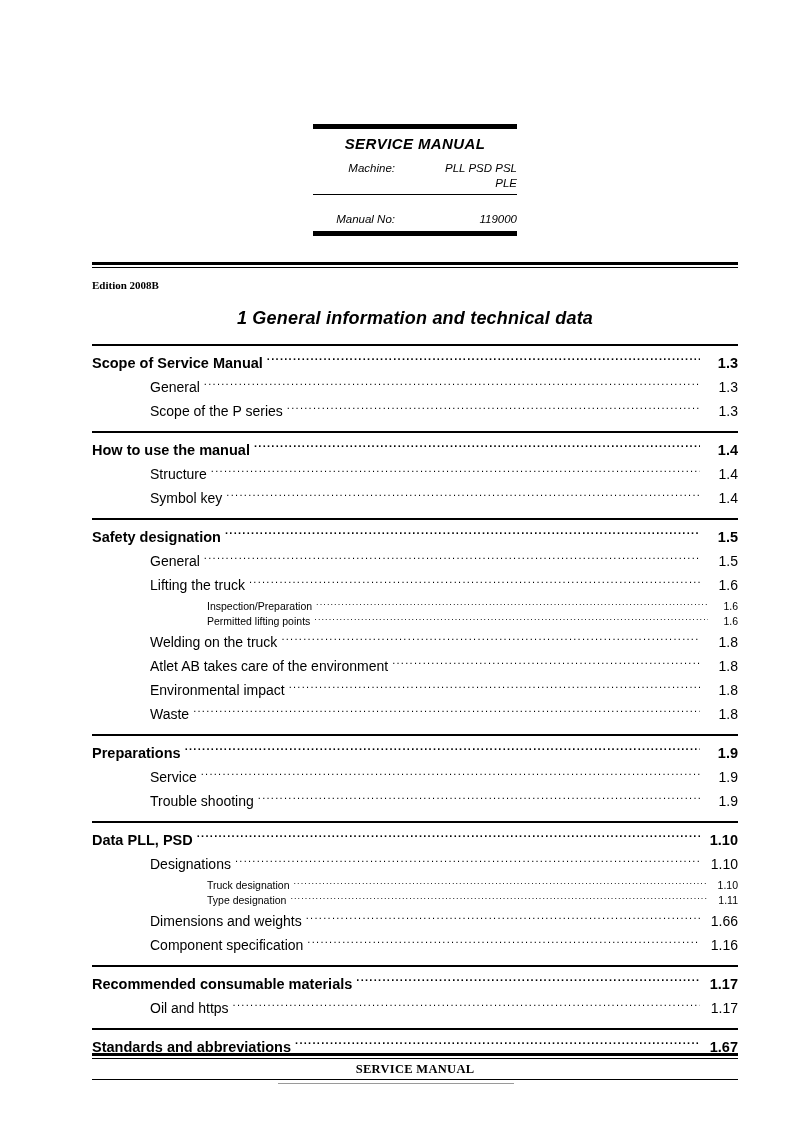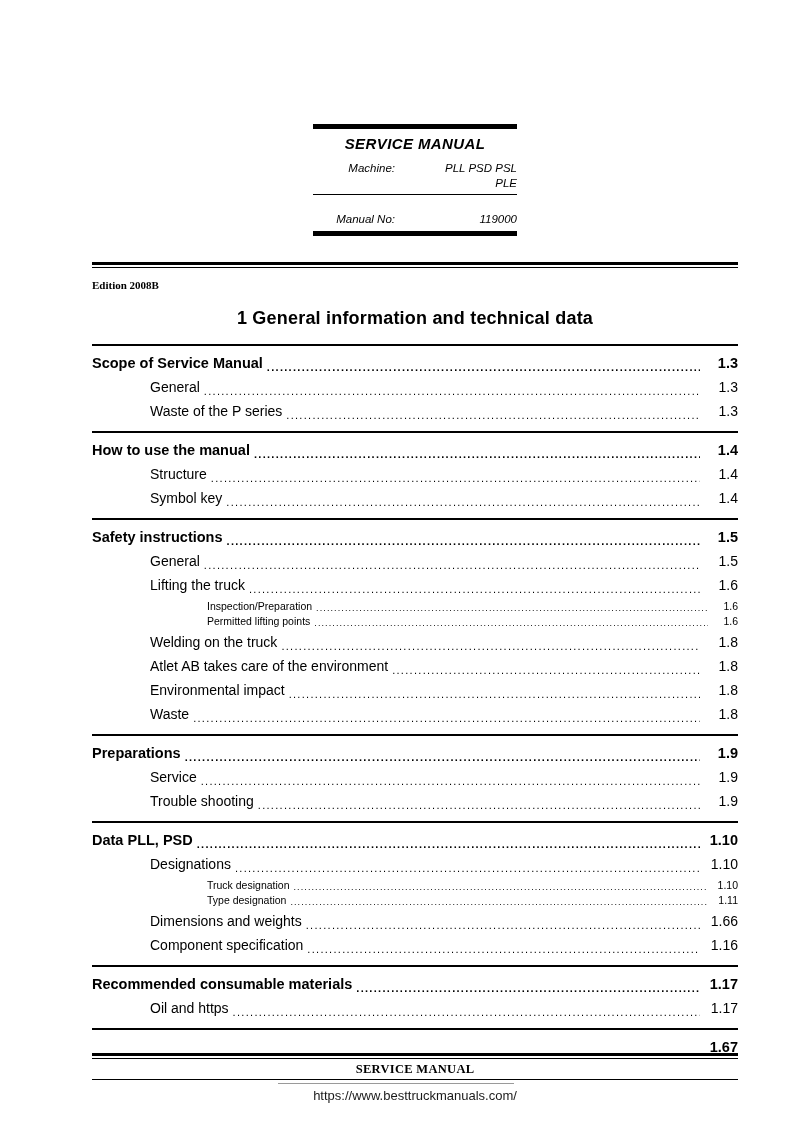--- a/index.html
+++ b/index.html
@@ -97,41 +97,42 @@
 
   .chapter-title {
     position: absolute;
     left: 92px;
     top: 308px;
     width: 646px;
     text-align: center;
     font-weight: bold;
     font-size: 18px;
     letter-spacing: 0.2px;
+    font-style: italic;
   }
 
   
   .toc {
     position: absolute;
     left: 92px;
     top: 344px;
     width: 646px;
   }
   .toc-group {
     margin-bottom: 0;
   }
   .grp-rule {
     height: 2px;
     background: #000;
     margin-bottom: 6px;
   }
 
   .entry {
     display: flex;
-    align-items: flex-end;
+    align-items: flex-start;
     white-space: nowrap;
     overflow: hidden;
   }
   .entry .etext {
     flex: 0 0 auto;
     padding-right: 4px;
   }
   .entry .dots {
     flex: 1 1 auto;
     overflow: hidden;
@@ -261,21 +262,21 @@
           <span class="epage">1.3</span>
         </div>
         <div class="spacer-sm"></div>
         <div class="entry lvl2">
           <span class="etext">General</span>
           <span class="dots">...........................................................................................................................................</span>
           <span class="epage">1.3</span>
         </div>
         <div class="spacer-sm"></div>
         <div class="entry lvl2">
-          <span class="etext">Waste of the P series</span>
+          <span class="etext">Scope of the P series</span>
           <span class="dots">...........................................................................................................................................</span>
           <span class="epage">1.3</span>
         </div>
         <div class="spacer-md"></div>
       </div>
       <div class="toc-group">
         <div class="grp-rule"></div>
         <div class="entry lvl1">
           <span class="etext">How to use the manual</span>
           <span class="dots">...........................................................................................................................................</span>
@@ -291,21 +292,21 @@
         <div class="entry lvl2">
           <span class="etext">Symbol key</span>
           <span class="dots">...........................................................................................................................................</span>
           <span class="epage">1.4</span>
         </div>
         <div class="spacer-md"></div>
       </div>
       <div class="toc-group">
         <div class="grp-rule"></div>
         <div class="entry lvl1">
-          <span class="etext">Safety instructions</span>
+          <span class="etext">Safety designation</span>
           <span class="dots">...........................................................................................................................................</span>
           <span class="epage">1.5</span>
         </div>
         <div class="spacer-sm"></div>
         <div class="entry lvl2">
           <span class="etext">General</span>
           <span class="dots">...........................................................................................................................................</span>
           <span class="epage">1.5</span>
         </div>
         <div class="spacer-sm"></div>
@@ -421,30 +422,30 @@
         <div class="entry lvl2">
           <span class="etext">Oil and https</span>
           <span class="dots">...........................................................................................................................................</span>
           <span class="epage">1.17</span>
         </div>
         <div class="spacer-md"></div>
       </div>
       <div class="toc-group">
         <div class="grp-rule"></div>
         <div class="entry lvl1">
+          <span class="etext">Standards and abbreviations</span>
           <span class="dots">...........................................................................................................................................</span>
           <span class="epage">1.67</span>
         </div>
         <div class="spacer-sm"></div>
       </div>
     </div>
 
   <div class="footer">
     <div class="f-thick"></div>
     <div class="f-gap"></div>
     <div class="f-thin"></div>
     <div class="f-text">SERVICE MANUAL</div>
     <div class="f-thin"></div>
   </div>
   <div class="footer-underline"></div>
-  <div class="watermark">https://www.besttruckmanuals.com/</div>
 
 </div>
 
 </body></html>

